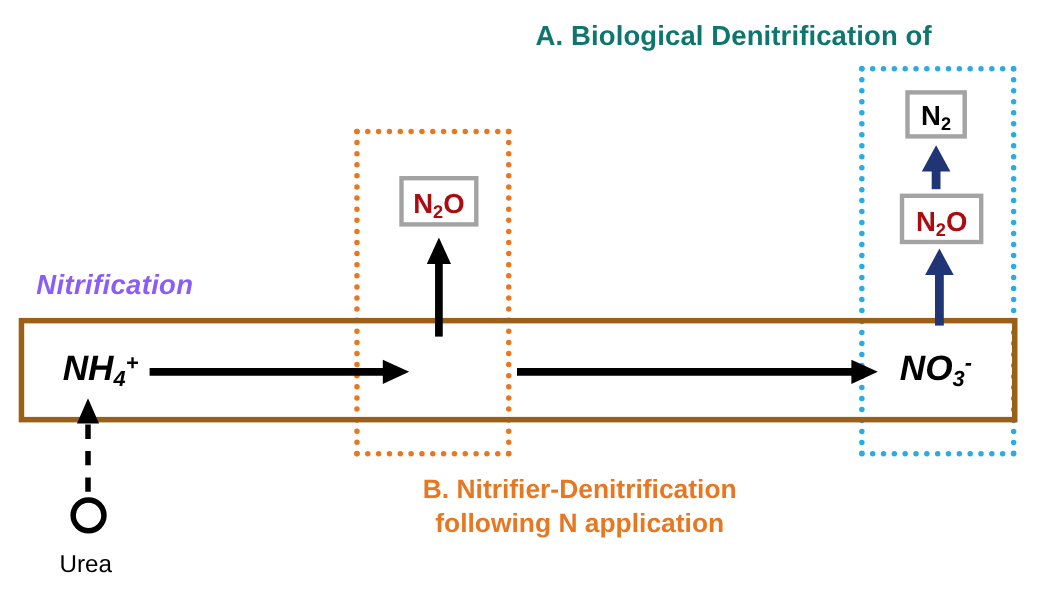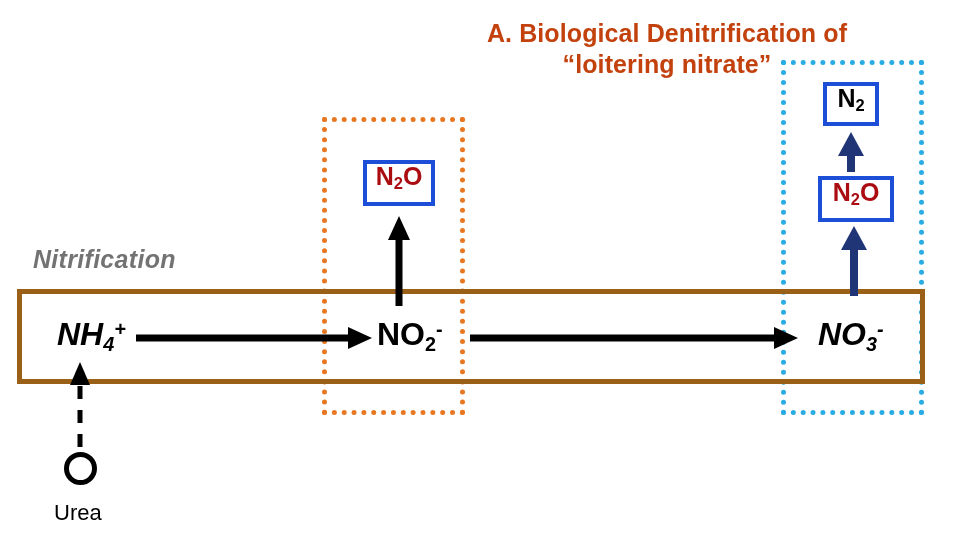--- a/index.html
+++ b/index.html
@@ -16,21 +16,21 @@
     overflow: hidden;
   }
 
   
   .heading-blue {
     position: absolute;
     left: 402px;
     top: 18px;
     width: 530px;
     text-align: center;
-    color: #c2410c;
+    color: #0f766e;
     font-weight: bold;
     font-size: 25px;
     line-height: 31px;
     letter-spacing: 0.1px;
   }
   .heading-orange {
     position: absolute;
     left: 312px;
     top: 430px;
     width: 430px;
@@ -39,21 +39,21 @@
     font-weight: bold;
     font-size: 24px;
     line-height: 31px;
   }
 
   
   .nitrification-label {
     position: absolute;
     left: 33px;
     top: 245px;
-    color: #737373;
+    color: #8b5cf6;
     font-weight: bold;
     font-style: italic;
     font-size: 25px;
     letter-spacing: 0.3px;
   }
 
   
   .brown-band {
     position: absolute;
     left: 17px;
@@ -83,24 +83,24 @@
     top: 60px;
     width: 143px;
     height: 355px;
     border: 5px dotted #29ace3;
   }
 
   
   .species-box {
     position: absolute;
     box-sizing: border-box;
-    border: 4px solid #1d4ed8;
+    border: 4px solid #a3a3a3;
     background: #ffffff;
     display: flex;
-    align-items: flex-start;
+    align-items: flex-end;
     justify-content: center;
     font-weight: bold;
     font-size: 25px;
     line-height: 1;
   }
   .species-n2o { color: #aa0c11; }
   .species-n2  { color: #000000; }
 
   #box-n2o-left { left: 363px; top: 160px; width: 72px; height: 46px; }
   #box-n2o-right{ left: 818px; top: 176px; width: 76px; height: 46px; }
@@ -192,33 +192,33 @@
     </g>
 
     <g>
       <line x1="80" y1="447" x2="80" y2="382" stroke="#000000" stroke-width="5" stroke-dasharray="13 11"></line>
       <polygon points="80,362 70,385 90,385" fill="#000000"></polygon>
     </g>
   </svg>
 
   <div class="heading-blue">
     <div>A. Biological Denitrification of</div>
-    <div>“loitering nitrate”</div>
-  </div>
-
+  </div>
+
+  <div class="heading-orange">
+    <div>B. Nitrifier-Denitrification</div>
+    <div>following N application</div>
+  </div>
 
   <div class="nitrification-label">Nitrification</div>
 
   <div class="band-species" id="sp-nh4">
     <span>NH</span><sub>4</sub><sup>+</sup>
   </div>
 
-  <div class="band-species" id="sp-no2">
-    <span>NO</span><sub>2</sub><sup>-</sup>
-  </div>
 
   <div class="band-species" id="sp-no3">
     <span>NO</span><sub>3</sub><sup>-</sup>
   </div>
 
   <div class="species-box species-n2o" id="box-n2o-left">
     <span><span>N</span><sub>2</sub><span>O</span></span>
   </div>
 
   <div class="species-box species-n2o" id="box-n2o-right">

